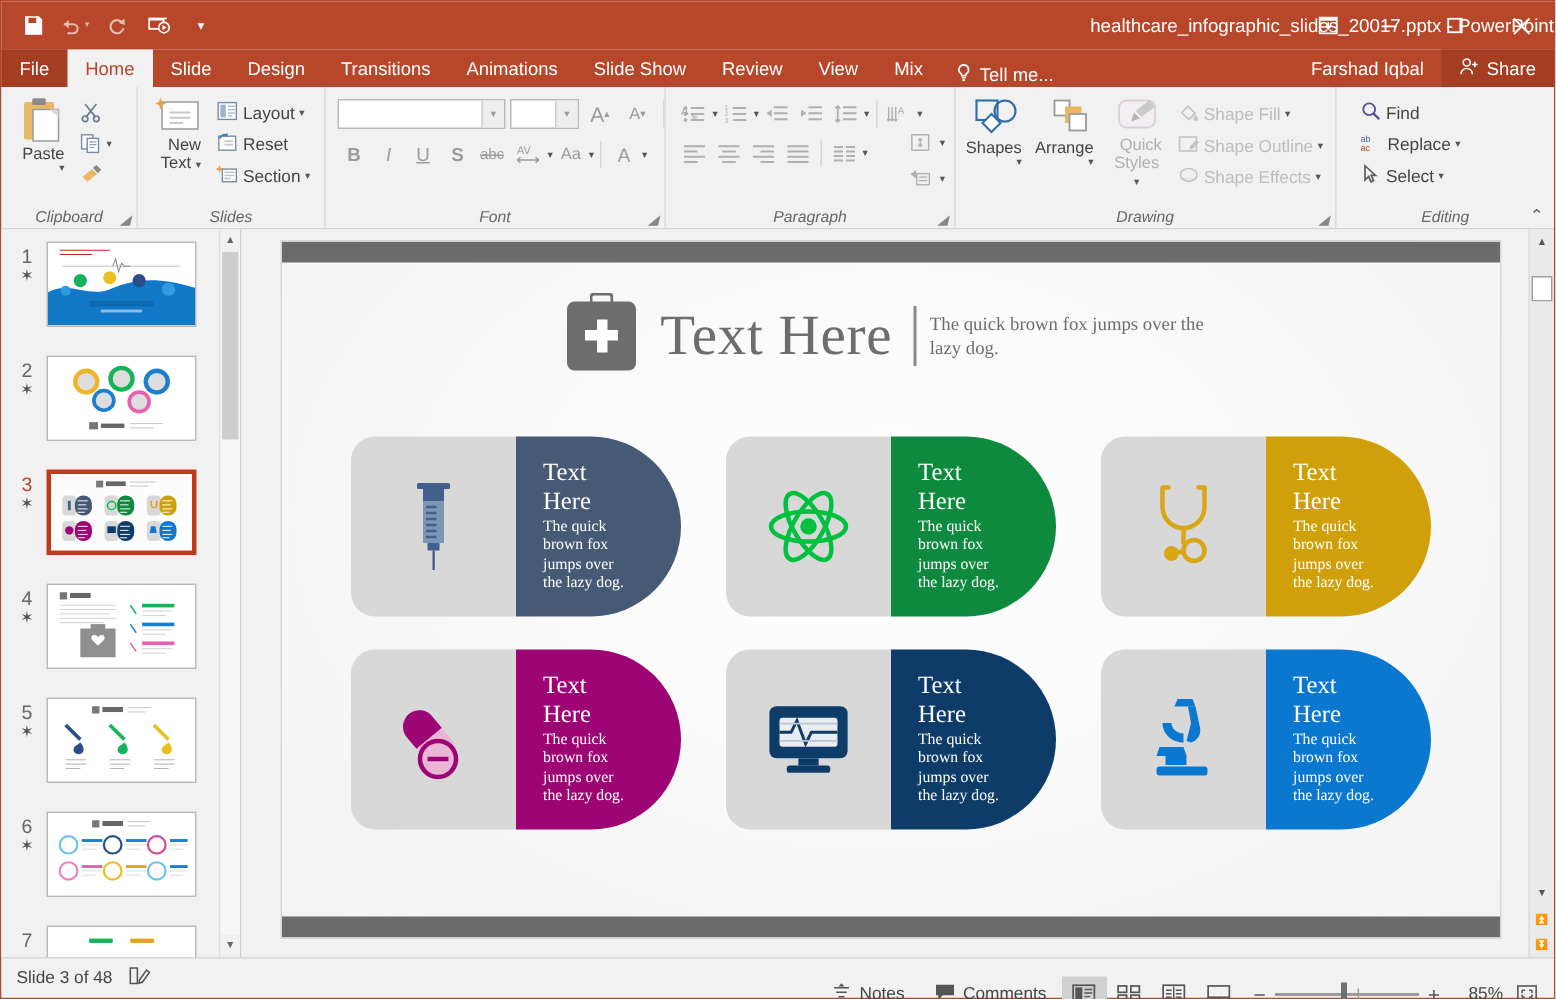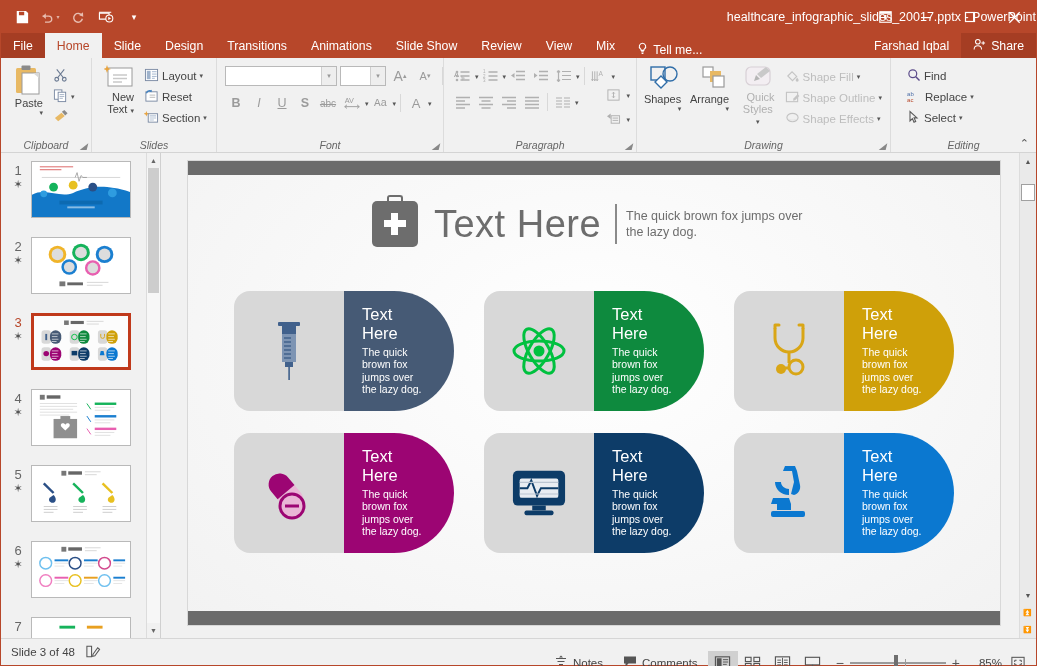--- a/index.html
+++ b/index.html
@@ -138,20 +138,21 @@
   .scr-thumb { position: absolute; left: 1px; right: 1px; background: #cdcdcd; }
 
   
   .editor { flex: 1; position: relative; background: #f1f1f1; display: flex; }
   .slidewrap { flex: 1; display: flex; align-items: center; justify-content: center; padding: 8px 14px 14px 22px; }
   .slide {
     width: 812px; height: 464px; background: #fcfcfc; position: relative;
     box-shadow: 0 0 0 1px #d8d8d8;
     background-image: radial-gradient(ellipse at 50% 40%, #ffffff 0%, #f2f2f2 100%);
     overflow: hidden;
+    font-family: Liberation Serif, serif;
   }
   .slide-bar-top { position: absolute; left: 0; right: 0; top: 0; height: 14px; background: #6b6b6b; }
   .slide-bar-bottom { position: absolute; left: 0; right: 0; bottom: 0; height: 14px; background: #6b6b6b; }
 
   
   .sheader {
     position: absolute; left: 0; right: 0; top: 40px;
     display: flex; align-items: center; justify-content: center; gap: 0px;
   }
   .kitbox {
@@ -455,21 +456,21 @@
           <div class="fbtn" style="text-decoration:underline;">U</div>
           <div class="fbtn" style="font-weight:bold;">S</div>
           <div class="fbtn" style="font-size:10px;text-decoration:line-through;">abc</div>
           <div class="fbtn" style="width:24px;">
             <svg width="20" height="16" viewBox="0 0 22 16">
                 <text x="3" y="8" font-size="8" fill="#9b9b9b" font-family="Liberation Sans">AV</text>
                 <path stroke="#9b9b9b" stroke-width="1" d="M3 12h16M3 12l2.5-2M3 12l2.5 2M19 12l-2.5-2M19 12l-2.5 2"></path>
               </svg>
           </div>
           <div class="caret">▾</div>
-          <div class="fbtn" style="font-size:11px;font-family:Liberation Mono, monospace;">Aa</div>
+          <div class="fbtn" style="font-size:11px;">Aa</div>
           <div class="caret">▾</div>
           <div class="divider-v"></div>
           <div class="fbtn" style="font-size:13px;">A</div>
           <div class="caret">▾</div>
         </div>
       </div>
       <div class="rglabel">
         <span>Font</span>
         <span class="dlg">◢</span>
       </div>

